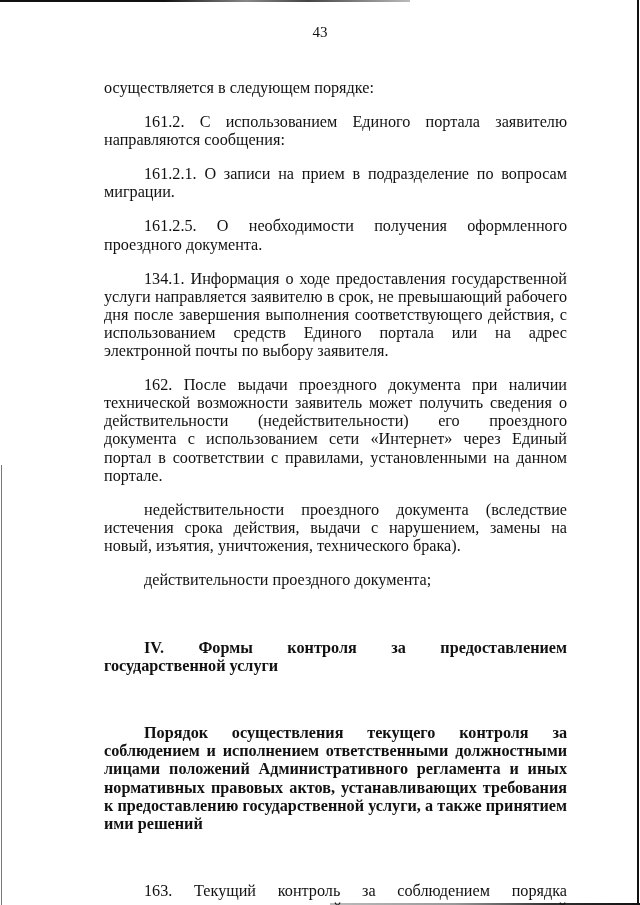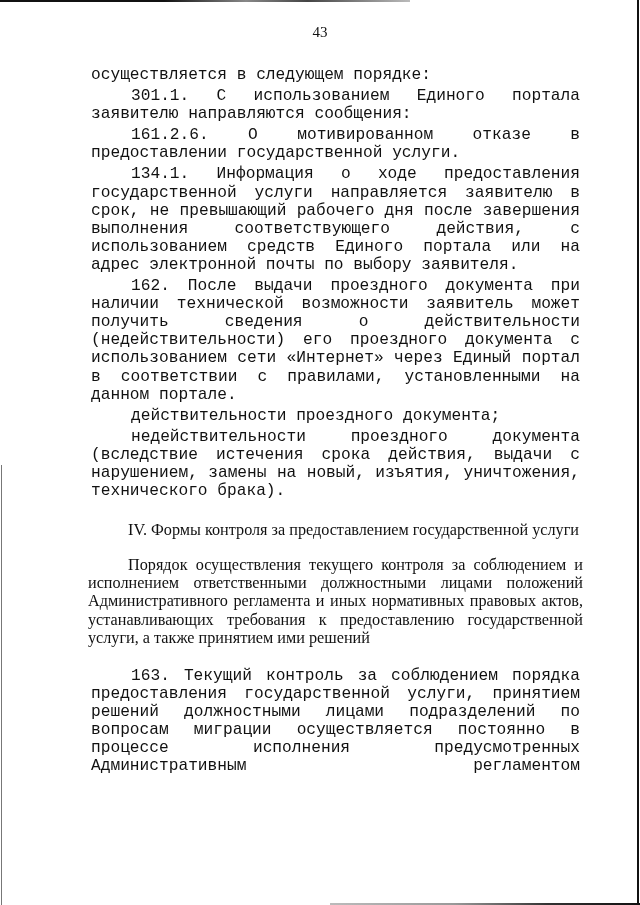--- a/index.html
+++ b/index.html
@@ -15,46 +15,47 @@
   .scan-bottom { position: absolute; left: 330px; top: 903px; width: 310px; height: 2px; background: linear-gradient(90deg,#bbb 0,#999 40%,#333 70%,#111 100%); }
 
   .page-number {
     position: absolute; left: 0; width: 640px; top: 24px;
     text-align: center; font-size: 15px;
   }
   .content {
     position: absolute; left: 88px; top: 63px; width: 495px;
     font-size: 16.2px; line-height: 18.1px;
   }
-  .p { margin: 3px; text-align: justify; text-align-last: left; text-indent: 40px; font-family: Liberation Mono, monospace; }
+  .p { margin: 16px; text-align: justify; text-align-last: left; text-indent: 40px; }
   .p.noindent { text-indent: 0; }
   .p.justify-last { text-align-last: justify; }
-  .h { margin: 0; font-weight: normal; text-align: justify; text-indent: 40px; }
+  .h { margin: 16px; font-weight: bold; text-align: justify; text-indent: 40px; }
   .gap-section { height: 18px; }
   .gap-sub { height: 17px; }
   .gap-before-163 { height: 17px; }
 </style>
 </head>
 <body>
 
 <div class="scan-top"></div>
 <div class="scan-right"></div>
 <div class="scan-left"></div>
 <div class="scan-bottom"></div>
 
 <div class="page-number">43</div>
 
 <div class="content">
   <p class="p noindent">осуществляется в следующем порядке:</p>
-  <p class="p">301.1. С использованием Единого портала заявителю направляются сообщения:</p>
-  <p class="p">161.2.6. О мотивированном отказе в предоставлении государственной услуги.</p>
+  <p class="p">161.2. С использованием Единого портала заявителю направляются сообщения:</p>
+  <p class="p">161.2.1. О записи на прием в подразделение по вопросам миграции.</p>
+  <p class="p">161.2.5. О необходимости получения оформленного проездного документа.</p>
   <p class="p">134.1. Информация о ходе предоставления государственной услуги направляется заявителю в срок, не превышающий рабочего дня после завершения выполнения соответствующего действия, с использованием средств Единого портала или на адрес электронной почты по выбору заявителя.</p>
   <p class="p">162. После выдачи проездного документа при наличии технической возможности заявитель может получить сведения о действительности (недействительности) его проездного документа с использованием сети «Интернет» через Единый портал в соответствии с правилами, установленными на данном портале.</p>
+  <p class="p">недействительности проездного документа (вследствие истечения срока действия, выдачи с нарушением, замены на новый, изъятия, уничтожения, технического брака).</p>
   <p class="p">действительности проездного документа;</p>
-  <p class="p">недействительности проездного документа (вследствие истечения срока действия, выдачи с нарушением, замены на новый, изъятия, уничтожения, технического брака).</p>
 
   <div class="gap-section"></div>
   <p class="h">IV. Формы контроля за предоставлением государственной услуги</p>
 
   <div class="gap-sub"></div>
   <p class="h">Порядок осуществления текущего контроля за соблюдением и исполнением ответственными должностными лицами положений Административного регламента и иных нормативных правовых актов, устанавливающих требования к предоставлению государственной услуги, а также принятием ими решений</p>
 
   <div class="gap-before-163"></div>
   <p class="p justify-last">163. Текущий контроль за соблюдением порядка предоставления государственной услуги, принятием решений должностными лицами подразделений по вопросам миграции осуществляется постоянно в процессе исполнения предусмотренных Административным регламентом</p>
 </div>

